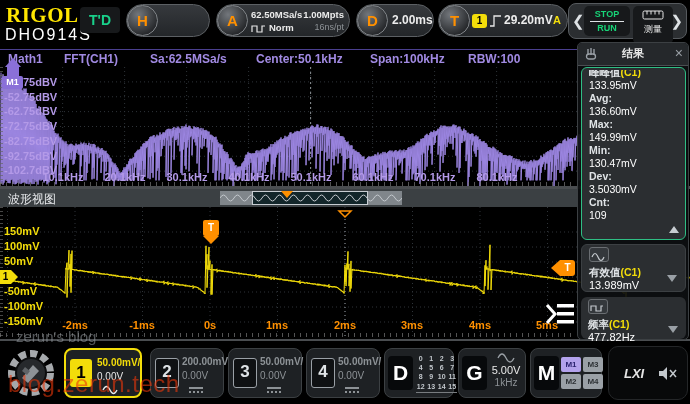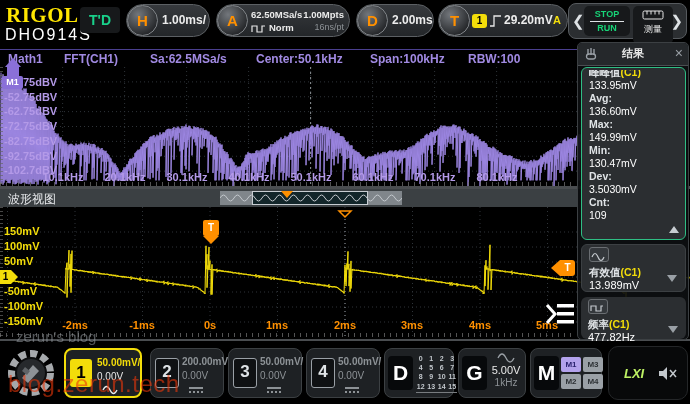--- a/index.html
+++ b/index.html
@@ -47,21 +47,20 @@
 
 <div id="screen">
 
   <div class="abs" style="left:6px;top:3px;font-family:'Liberation Serif','DejaVu Serif',serif;font-weight:bold;font-size:21px;color:#ffe600;letter-spacing:.5px;">RIGOL</div>
   <div class="abs" style="left:5px;top:26px;font-size:16px;color:#fff;letter-spacing:2px;">DHO914S</div>
 
   <div class="abs" style="left:80px;top:7px;width:40px;height:26px;background:#17191b;border-radius:4px;text-align:center;line-height:26px;color:#19d08a;font-weight:bold;font-size:14px;">T'D</div>
 
   <div class="pill" style="left:126px;top:4px;width:84px;">
     <div class="cbtn">H</div>
-    <div class="pilltxt" style="left:35px;">1.00ms/</div>
   </div>
 
   <div class="pill" style="left:216px;top:4px;width:134px;">
     <div class="cbtn">A</div>
     <div class="tinytxt" style="left:34px;top:4px;text-align:center;">62.50MSa/s</div>
     <svg class="abs" style="left:34px;top:18px;" width="15" height="11">
         <polyline points="1,9 1,3 6,3 6,9 11,9 11,3 14,3" fill="none" stroke="#e8e8e8" stroke-width="1.2"></polyline>
       </svg>
     <div class="tinytxt" style="left:52px;top:17px;">Norm</div>
     <div class="tinytxt" style="right:5px;top:4px;">1.00Mpts</div>
@@ -317,21 +316,21 @@
     <div class="bigbadge">M</div>
     <div class="abs" style="left:30px;top:8px;display:grid;grid-template-columns:20px 20px;gap:2px;">
       <div class="mslot" style="background:#b3a2ec;color:#2c2370;">M1</div>
       <div class="mslot" style="background:#9aa0a6;color:#2d3135;">M3</div>
       <div class="mslot" style="background:#9aa0a6;color:#2d3135;">M2</div>
       <div class="mslot" style="background:#9aa0a6;color:#2d3135;">M4</div>
     </div>
   </div>
 
   <div class="abs" style="left:608px;top:346px;width:80px;height:54px;background:#08090a;border:1px solid #242628;border-radius:10px;box-sizing:border-box;">
-    <div class="abs" style="left:15px;top:19px;font-size:13px;font-weight:bold;font-style:italic;color:#bef264;">LXI</div>
+    <div class="abs" style="left:15px;top:19px;font-size:13px;font-weight:bold;font-style:italic;color:#e5e5e5;">LXI</div>
     <svg class="abs" style="left:48px;top:18px;" width="22" height="17">
       <polygon points="2,6 6,6 10,2 10,15 6,11 2,11" fill="#c3c8cd"></polygon>
       <line x1="13" y1="5" x2="19" y2="12" stroke="#c3c8cd" stroke-width="1.5"></line>
       <line x1="19" y1="5" x2="13" y2="12" stroke="#c3c8cd" stroke-width="1.5"></line>
     </svg>
   </div>
 
   <div class="abs" style="left:8px;top:370px;font-size:24px;color:rgba(235,55,10,0.6);z-index:12;letter-spacing:.5px;">blog.zerun.tech</div>
 
   <div id="results">

